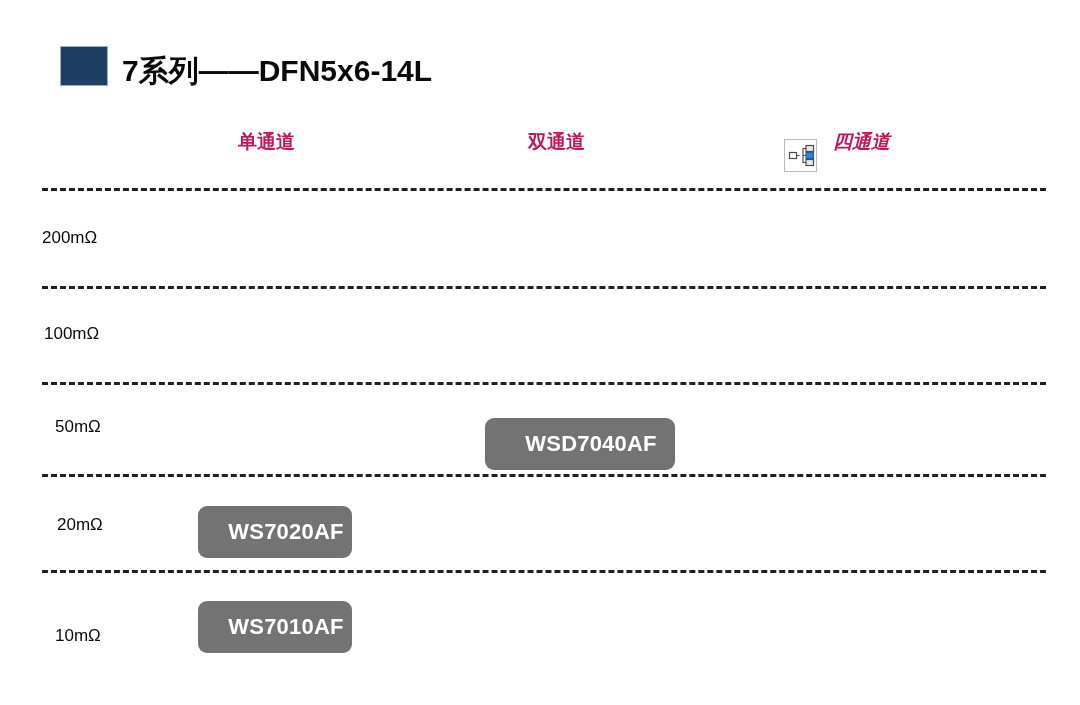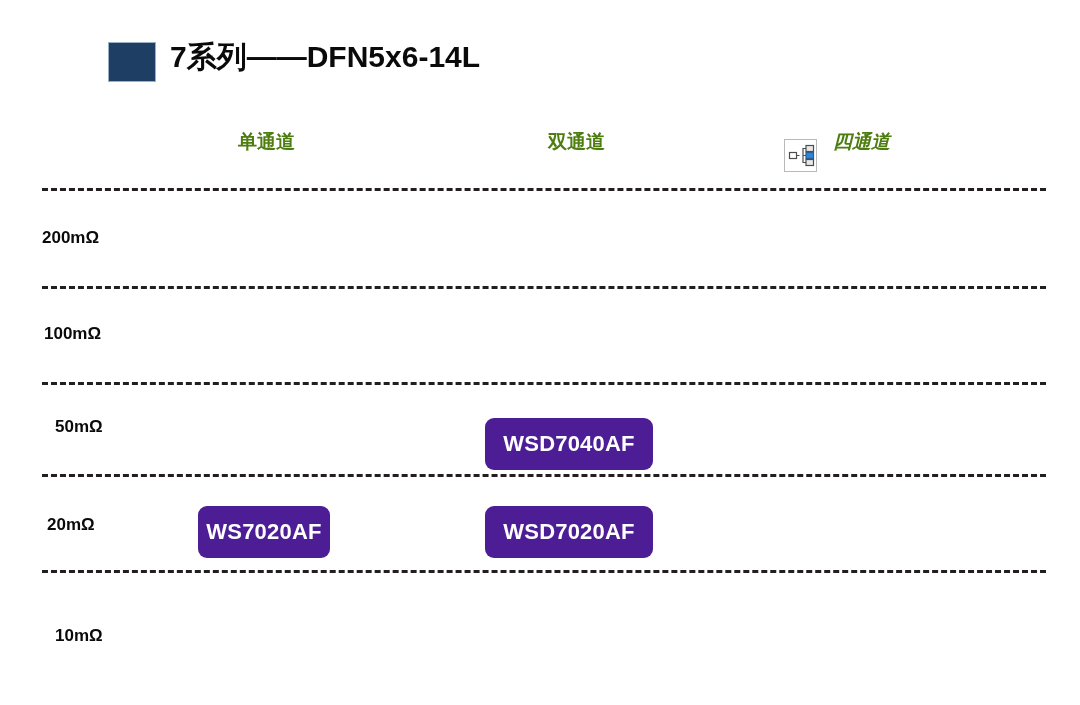--- a/index.html
+++ b/index.html
@@ -22,23 +22,22 @@
     height: 705px;
     background: #ffffff;
   }
 
   
   .title-row {
     position: absolute;
     left: 60px;
     top: 42px;
     display: flex;
-    align-items: flex-start;
+    align-items: flex-end;
     height: 44px;
-    margin-left: 48px;
   }
   .title-swatch {
     width: 48px;
     height: 40px;
     background: #1e3f63;
     border: 1px solid #9ab0c4;
     box-sizing: border-box;
     flex: none;
   }
   .title-text {
@@ -50,26 +49,26 @@
     white-space: nowrap;
     line-height: 1;
   }
 
   
   .col-header {
     position: absolute;
     top: 131px;
     font-size: 19px;
     font-weight: bold;
-    color: #4d7c0f;
+    color: #be185d;
     white-space: nowrap;
     line-height: 1.2;
   }
   .col-header.single { left: 238px; }
-  .col-header.dual   { left: 548px; }
+  .col-header.dual   { left: 528px; }
   .col-header.quad   { left: 833px; font-style: italic; }
 
   
   .hierarchy-icon {
     position: absolute;
     left: 784px;
     top: 139px;
     width: 33px;
     height: 33px;
     background: #ffffff;
@@ -84,41 +83,42 @@
     left: 42px;
     width: 1004px;
     height: 0;
     border-top: 3px dashed #231f20;
   }
 
   
   .row-label {
     position: absolute;
     font-size: 17px;
-    font-weight: bold;
+    font-weight: normal;
     color: #0a0a0a;
     white-space: nowrap;
     line-height: 1.2;
   }
 
   
   .chip {
     position: absolute;
-    background: #4c1d95;
+    background: #737373;
     border-radius: 9px;
     color: #ffffff;
     font-size: 22px;
     font-weight: bold;
     display: flex;
     align-items: center;
     justify-content: center;
     height: 52px;
     letter-spacing: 0.2px;
     white-space: nowrap;
     user-select: none;
+    padding-left: 22px;
   }
   .chip.col-single { left: 198px; width: 132px; }
   .chip.col-dual   { left: 485px; width: 168px; }
 </style>
 </head>
 <body>
 
 <div id="page">
 
   <div class="title-row">
@@ -148,20 +148,20 @@
 
   <div class="dash-line" style="top:188px"></div>
   <div class="dash-line" style="top:286px"></div>
   <div class="dash-line" style="top:382px"></div>
   <div class="dash-line" style="top:474px"></div>
   <div class="dash-line" style="top:570px"></div>
 
   <div class="row-label" style="left:42px; top:228px">200mΩ</div>
   <div class="row-label" style="left:44px; top:324px">100mΩ</div>
   <div class="row-label" style="left:55px; top:417px">50mΩ</div>
-  <div class="row-label" style="left:47px; top:515px">20mΩ</div>
+  <div class="row-label" style="left:57px; top:515px">20mΩ</div>
   <div class="row-label" style="left:55px; top:626px">10mΩ</div>
 
   <div class="chip col-dual" style="top:418px">WSD7040AF</div>
   <div class="chip col-single" style="top:506px">WS7020AF</div>
-  <div class="chip col-dual" style="top:506px">WSD7020AF</div>
+  <div class="chip col-single" style="top:601px">WS7010AF</div>
 
 </div>
 
 </body></html>

